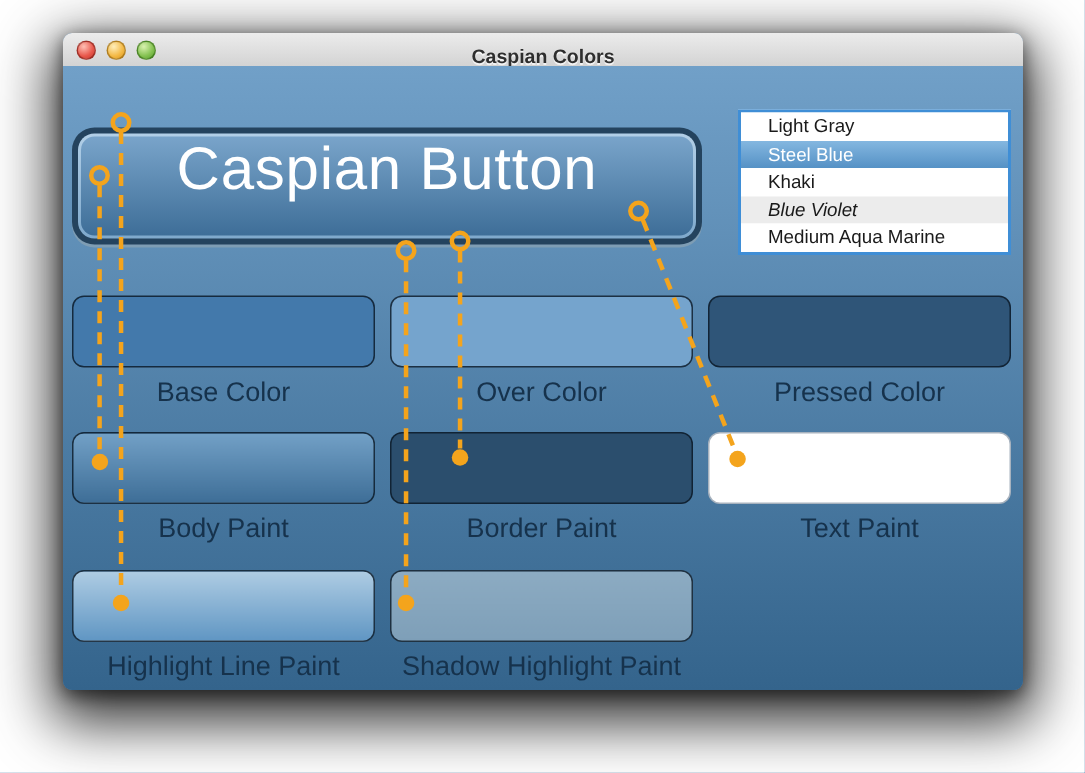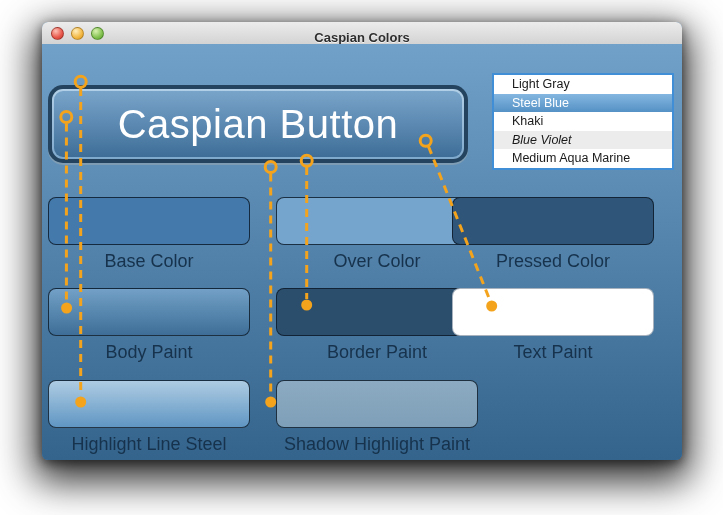--- a/index.html
+++ b/index.html
@@ -43,21 +43,21 @@
     box-shadow:0 2px 0 0 #7e9db4;
     cursor:default;
   }
   .caspian-btn .hl {
     width:100%; height:100%; border-radius:11px; padding:2px;
     background:linear-gradient(#b2cfe7, #7fa9cc);
   }
   .caspian-btn .body {
     width:100%; height:100%; border-radius:9px;
     background:linear-gradient(#79a4ca, #3e6e98);
-    display:flex; align-items:center; justify-content:center;
+    display:flex; justify-content:center;
   }
   .caspian-btn .body span { color:#ffffff; font-size:40px; letter-spacing:0.5px; }
 
   
   .listview {
     position:absolute; left:450px; top:29px; width:182px; height:97px;
     background:#ffffff; border:2px solid #3f8ed6;
   }
   .lv-row { height:18.6px; line-height:18.6px; padding-left:18px;
     font-size:12.5px; color:#1a1a1a; background:#ffffff; cursor:default; }
@@ -67,21 +67,21 @@
   
   .cell { position:absolute; width:202px; }
   .swatch {
     width:202px; height:48px; border-radius:8px;
     border:1px solid rgba(13,28,42,0.85);
   }
   .swatch-label {
     width:202px; text-align:center; margin-top:6px;
     font-size:18px; color:#16324c;
   }
-  .c0{left:6px} .c1{left:234px} .c2{left:410px}
+  .c0{left:6px} .c1{left:218px} .c2{left:430px}
   .r0{top:153px} .r1{top:244px} .r2{top:336px}
 
   .overlay { position:absolute; left:0; top:0; width:640px; height:416px;
     pointer-events:none; z-index:10; }
 </style>
 </head>
 <body>
 
 <div class="window">
   <div class="titlebar">
@@ -132,21 +132,21 @@
       <div class="swatch" style="background: linear-gradient(rgb(114, 160, 198), rgb(62, 110, 151));"></div>
       <div class="swatch-label">Body Paint</div>
     </div>
     <div class="cell c2 r1">
       <div class="swatch" style="border-color: rgba(60, 85, 110, 0.45); background: rgb(255, 255, 255);"></div>
       <div class="swatch-label">Text Paint</div>
     </div>
 
     <div class="cell c0 r2">
       <div class="swatch" style="background: linear-gradient(rgb(174, 204, 227), rgb(96, 150, 195));"></div>
-      <div class="swatch-label">Highlight Line Steel</div>
+      <div class="swatch-label">Highlight Line Paint</div>
     </div>
     <div class="cell c1 r2">
       <div class="swatch" style="background: linear-gradient(rgb(140, 171, 194), rgb(126, 159, 184));"></div>
       <div class="swatch-label">Shadow Highlight Paint</div>
     </div>
 
     <svg class="overlay" viewBox="0 0 640 416" style="color: rgb(244, 164, 28);">
       <g stroke="currentColor" fill="none" stroke-width="3" stroke-dasharray="8 6">
         <path d="M38.7 44 V352"></path>
         <path d="M24.4 79.5 V258"></path>

